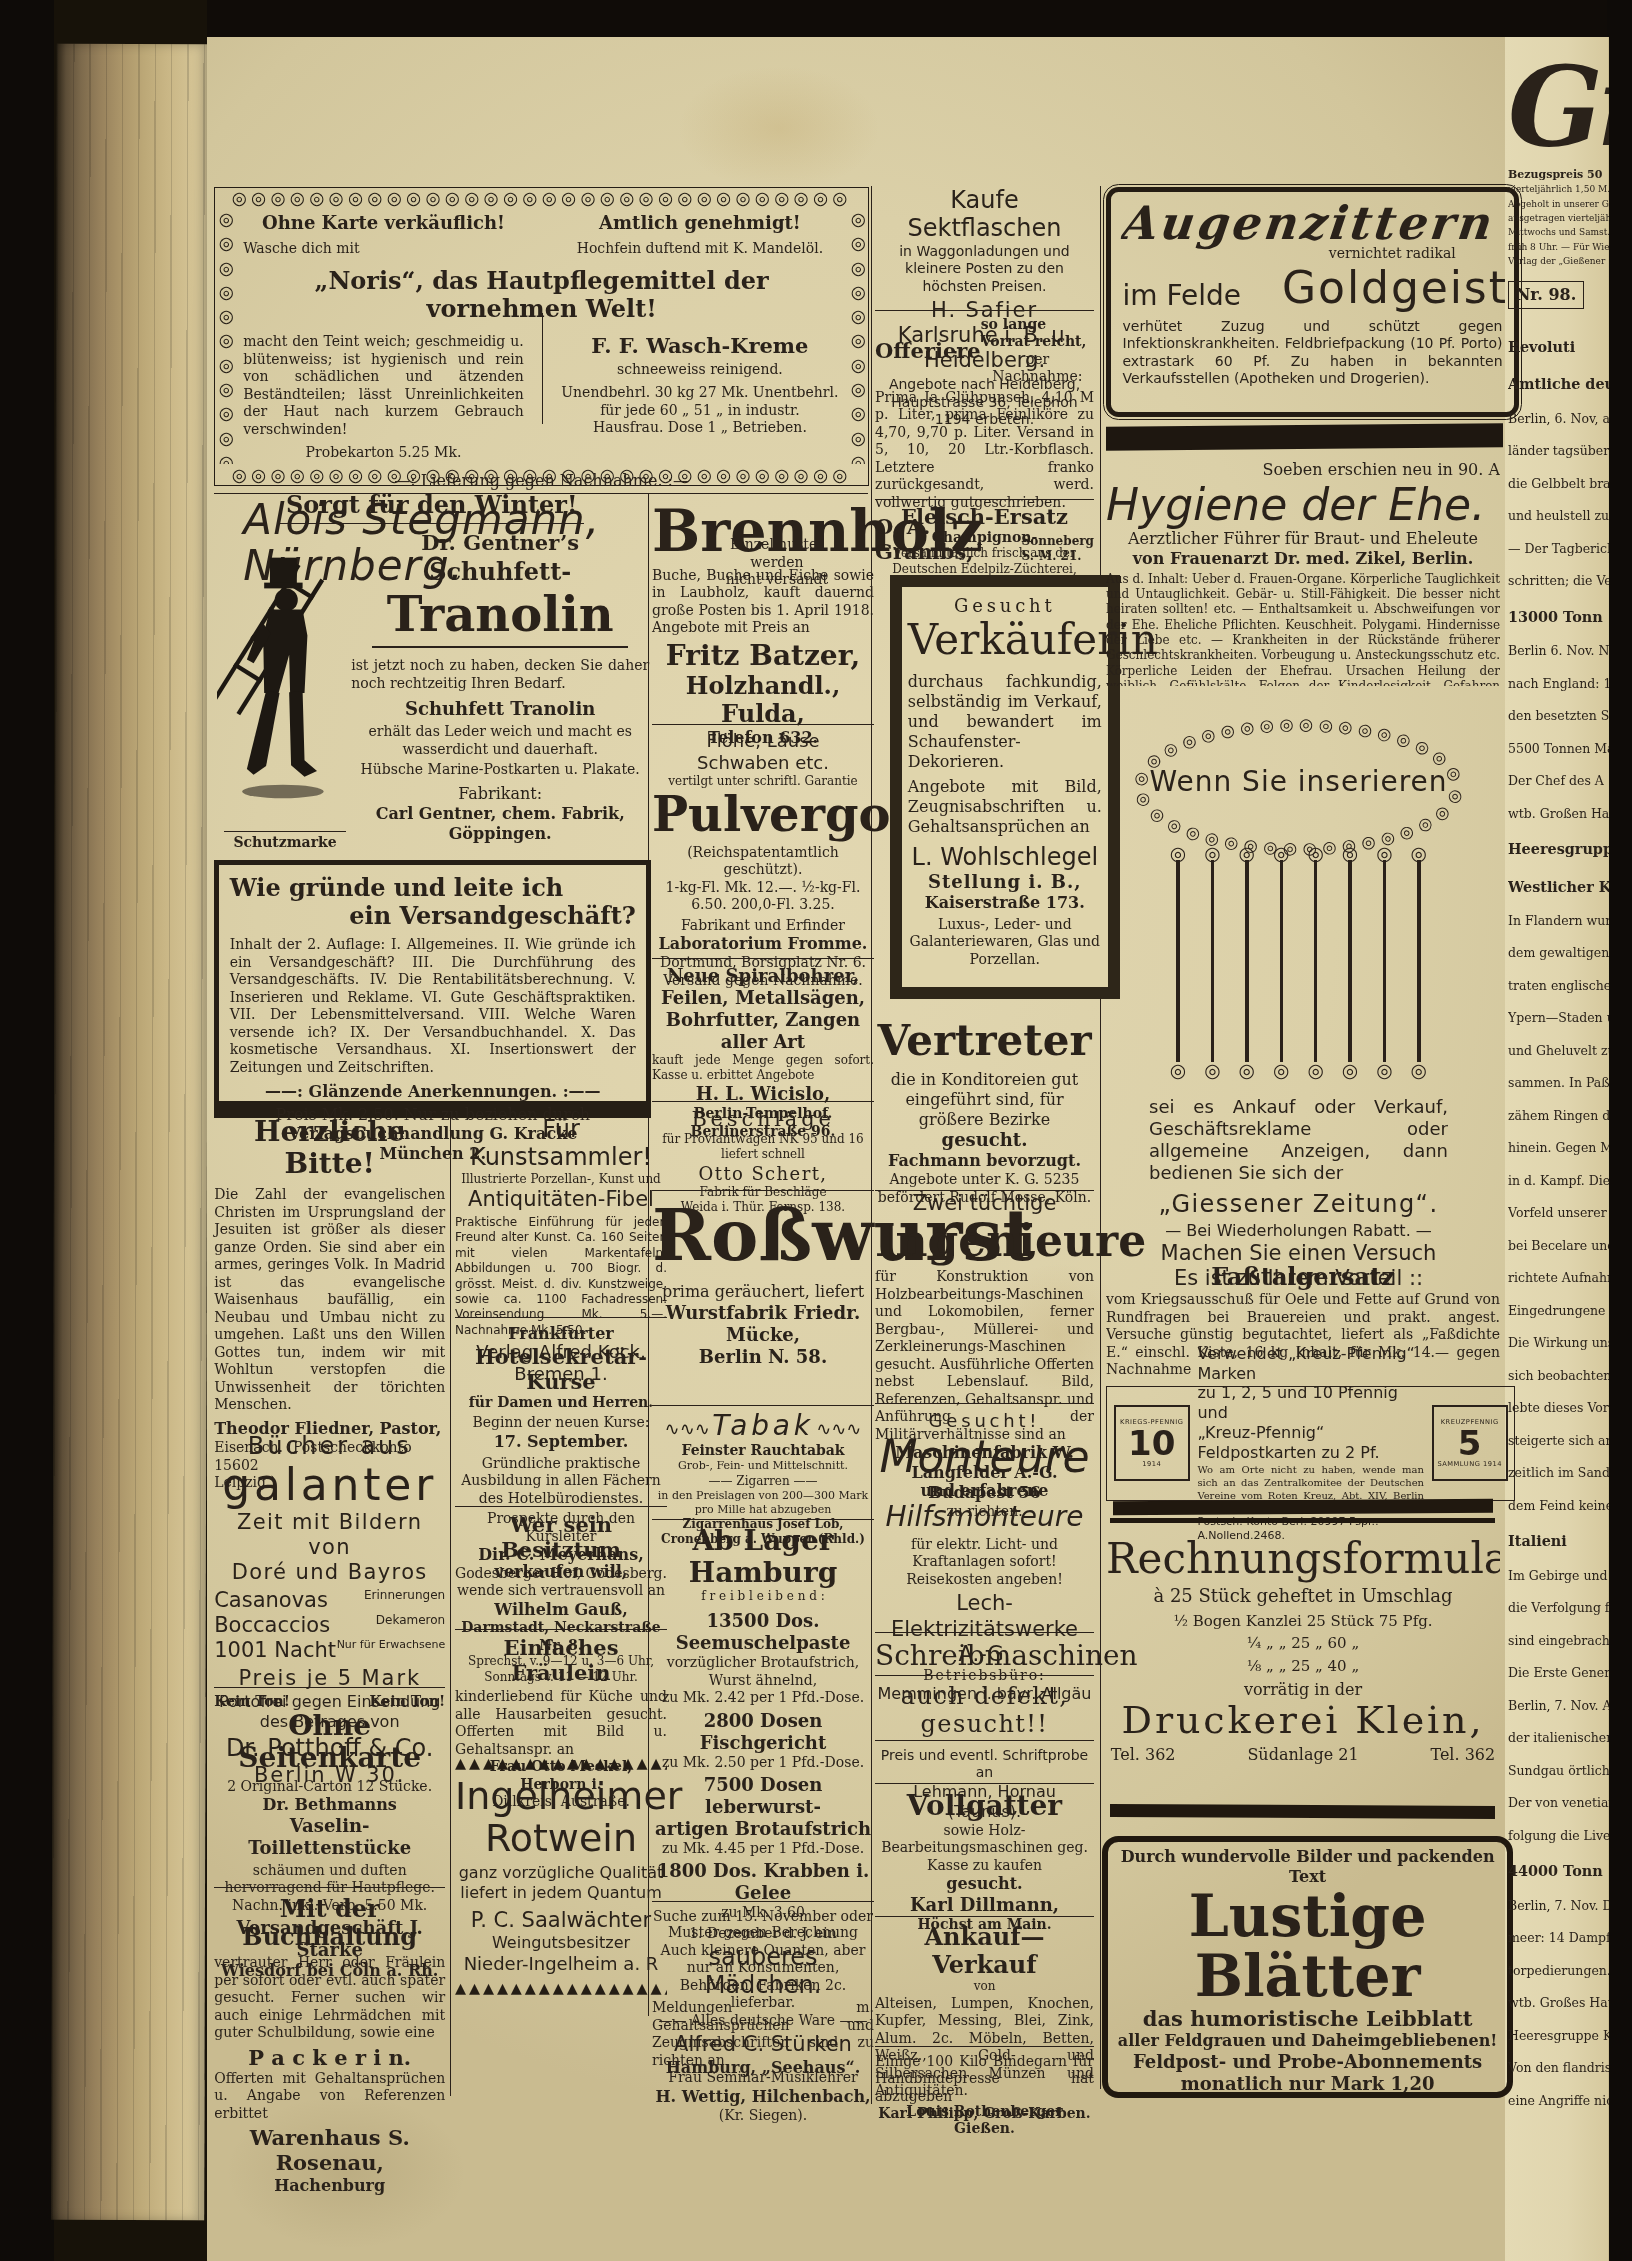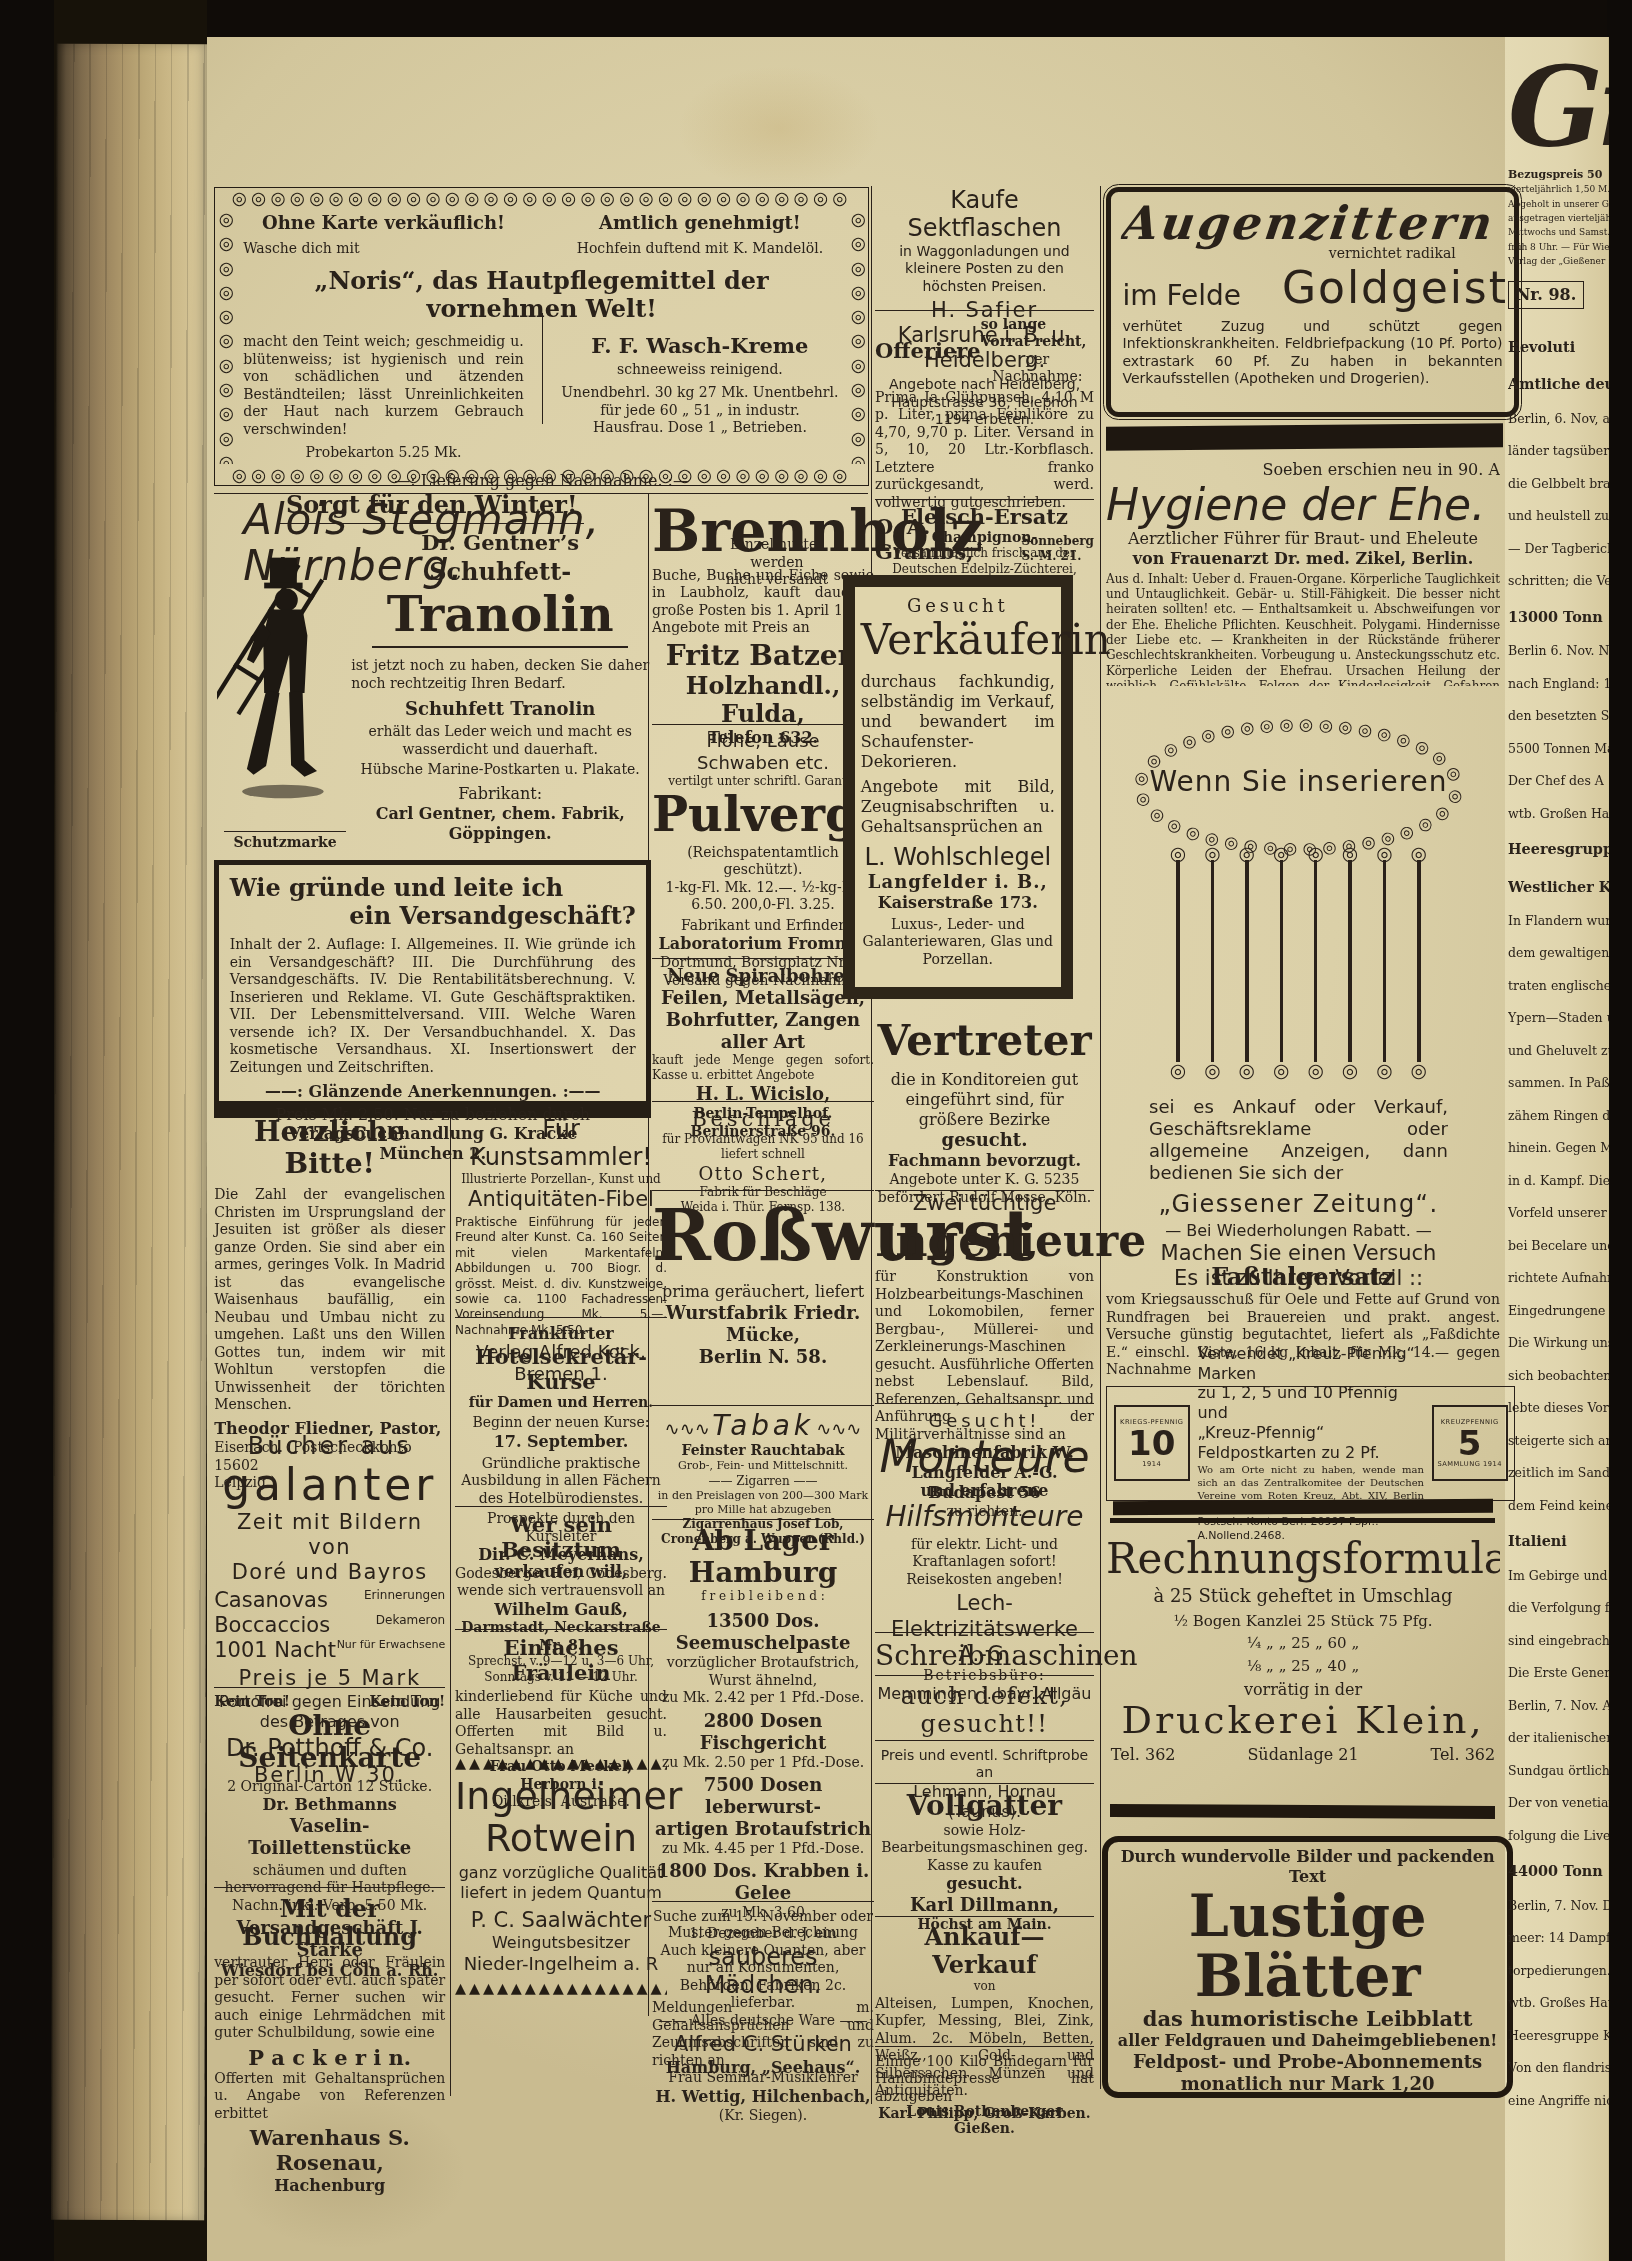--- a/index.html
+++ b/index.html
@@ -84,21 +84,21 @@
   #ad-beschlaege{left:445px;top:1064px;width:222px;height:86px;border-top:1.4px solid #2a211a;padding-top:4.8px;}
   #ad-rosswurst{left:445px;top:1153px;width:222px;height:212px;border-top:1.4px solid #2a211a;padding-top:6.7px;}
   #ad-tabak{left:445px;top:1368px;width:222px;height:110px;border-top:1.4px solid #2a211a;padding-top:3.8px;}
   #ad-lager{left:445px;top:1482px;width:222px;height:377px;border-top:1.4px solid #2a211a;padding-top:4.8px;}
   #ad-maedchen{left:445px;top:1864px;width:222px;height:115px;border-top:1.4px solid #2a211a;padding-top:5.8px;}
 
   
   #ad-sekt{left:668px;top:149px;width:219px;height:121px;}
   #ad-offeriere{left:668px;top:273px;width:219px;height:139px;border-top:1.4px solid #2a211a;padding-top:4.8px;}
   #ad-fleisch{left:668px;top:462px;width:219px;height:73px;border-top:1.4px solid #2a211a;padding-top:3.8px;}
-  #ad-verkaeuferin{left:636px;top:538px;width:194px;height:385px;border:12.5px solid #2e2619;padding:7.7px 5.8px;background:#e0d5ac;}
+  #ad-verkaeuferin{left:683px;top:538px;width:194px;height:385px;border:12.5px solid #2e2619;padding:7.7px 5.8px;background:#e0d5ac;}
   #ad-vertreter{left:668px;top:981px;width:219px;height:167px;}
   #ad-ingenieure{left:668px;top:1153px;width:219px;height:208px;border-top:1.4px solid #2a211a;padding-top:0;}
   #ad-monteure{left:668px;top:1366px;width:219px;height:222px;border-top:1.4px solid #2a211a;padding-top:5.8px;}
   #ad-schreib{left:668px;top:1595px;width:219px;height:144px;border-top:1.4px solid #2a211a;padding-top:6.7px;}
   #ad-vollgatter{left:668px;top:1746px;width:219px;height:126px;border-top:1.4px solid #2a211a;padding-top:5.8px;}
   #ad-ankauf{left:668px;top:1879px;width:219px;height:124px;border-top:1.4px solid #2a211a;padding-top:5.8px;}
   #ad-bindegarn{left:668px;top:2009px;width:219px;height:58px;border-top:1.4px solid #2a211a;padding-top:5.8px;}
 
   
   #ad-goldgeist{left:899px;top:150px;width:380px;height:212px;border:5.3px solid #241c13;border-radius:12.5px;outline:1.9px solid #241c13;outline-offset:2.4px;padding:3.8px 11.5px;}
@@ -483,21 +483,21 @@
       <div class="fB t30 c">Champignon-</div>
       <div class="t26 c">Versand täglich frisch aus der Deutschen Edelpilz-Züchterei, Franz Jos. Beck, Fulda.</div>
     </div>
 
     <div class="ad" id="ad-verkaeuferin">
       <div class="t40 c sp8">Gesucht</div>
       <div class="t90 c" style="font-family:'DejaVu Serif',serif;">Verkäuferin</div>
       <div class="t34 j mt20">durchaus fachkundig, selbständig im Verkauf, und bewandert im Schaufenster-Dekorieren.</div>
       <div class="t34 j mt12">Angebote mit Bild, Zeugnisabschriften u. Gehaltsansprüchen an</div>
       <div class="gro t52 c mt12">L. Wohlschlegel</div>
-      <div class="fB t40 c sp2">Langfelder i. B.,</div>
+      <div class="fB t40 c sp2">Stellung i. B.,</div>
       <div class="fB t34 c">Kaiserstraße 173.</div>
       <div class="t30 c mt6">Luxus-, Leder- und Galanteriewaren, Glas und Porzellan.</div>
     </div>
 
     <div class="ad" id="ad-vertreter">
       <div class="fB t90 c">Vertreter</div>
       <div class="t34 c mt12">die in Konditoreien gut eingeführt sind, für größere Bezirke</div>
       <div class="fB t40 c">gesucht.</div>
       <div class="fB t34 c">Fachmann bevorzugt.</div>
       <div class="t30 c">Angebote unter K. G. 5235 befördert Rudolf Mosse, Köln.</div>

